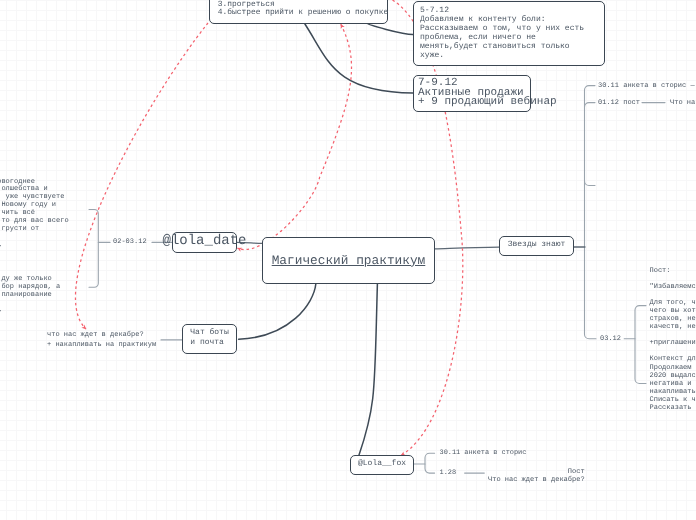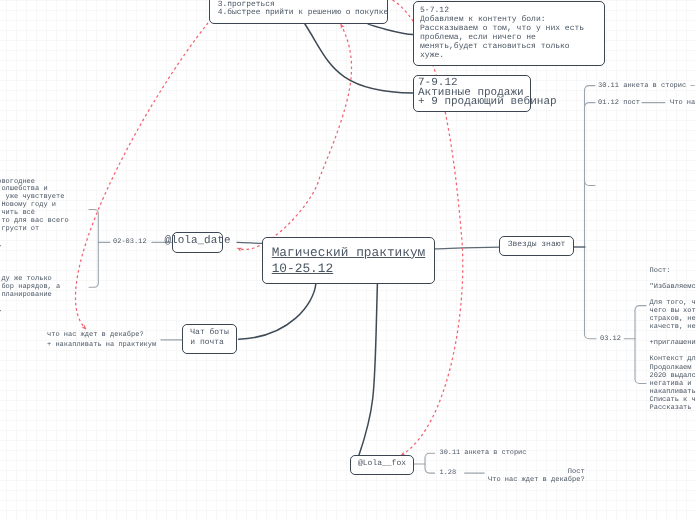--- a/index.html
+++ b/index.html
@@ -81,22 +81,22 @@
     <g fill="none" stroke="#f4626e" stroke-width="1.25" stroke-dasharray="2.6 2.9" stroke-linecap="butt">
       <path d="M208,23 C146,100 42,287.3 86,329" marker-end="url(#ah)"></path>
       <path d="M340.8,24.2 C360.9,64.1 352.1,99 319.6,177.4 C313.4,205 261.4,259.4 237.5,248" marker-start="url(#ah)" marker-end="url(#ah)"></path>
       <path d="M392.5,0 C438.9,28.8 454.2,148.7 461.5,235.4 C467.9,301.1 451.1,425.1 401,455.5" marker-end="url(#ah)"></path>
     </g>
   </svg>
 
 <div class="node" style="left: 209px; top: -18px; width: 179px; height: 41.5px; font-size: 7.9px; line-height: 8.15px; padding-left: 7.8px;"><div style="position: relative; top: 6px; white-space: pre;"><span class="ln">3.прогреться</span><span class="ln">4.быстрее прийти к решению о покупке</span></div></div>
     <div class="node" style="left: 413px; top: 1px; width: 192px; height: 65px; font-size: 8.05px; line-height: 8.95px; padding-left: 6px;"><div style="position: relative; top: 0.3px; white-space: pre;"><span class="ln">5-7.12</span><span class="ln">Добавляем к контенту боли:</span><span class="ln">Рассказываем о том, что у них есть</span><span class="ln">проблема, если ничего не</span><span class="ln">менять,будет становиться только</span><span class="ln">хуже.</span></div></div>
     <div class="node" style="left: 413px; top: 75px; width: 118px; height: 37px; font-size: 11px; line-height: 9.4px; padding-left: 4px;"><div style="position: relative; top: 0px; white-space: pre;"><span class="ln">7-9.12</span><span class="ln">Активные продажи</span><span class="ln">+ 9 продающий вебинар</span></div></div>
-    <div class="node" style="left: 262px; top: 237px; width: 173px; height: 47px; font-size: 12.8px; line-height: 15.6px; padding-left: 8.7px;"><div style="position: relative; top: 0px; white-space: pre; text-decoration: underline;"><span class="ln">Магический практикум</span><span class="ln">10-25.12</span></div></div>
-    <div class="node" style="left: 172px; top: 232px; width: 51px; height: 21px; font-size: 11px; line-height: 10px; align-items: center;"><div style="position: relative; top: -1.5px; white-space: pre;"><span class="ln">@lola_date</span></div></div>
+    <div class="node" style="left: 262px; top: 237px; width: 173px; height: 47px; font-size: 12.8px; line-height: 15.6px; padding-left: 8.7px;"><div style="position: relative; top: 0px; white-space: pre; text-decoration: underline;"><span class="ln">Магический практикум</span></div></div>
+    <div class="node" style="left: 172px; top: 232px; width: 65px; height: 21px; font-size: 14px; line-height: 10px; align-items: center;"><div style="position: relative; top: -1.5px; white-space: pre;"><span class="ln">@lola_date</span></div></div>
     <div class="node" style="left: 499px; top: 236px; width: 75px; height: 20px; font-size: 8px; line-height: 10px; align-items: center;"><div style="position: relative; top: -1.5px; white-space: pre;"><span class="ln">Звезды знают</span></div></div>
     <div class="node" style="left: 182px; top: 324px; width: 55px; height: 30px; font-size: 8px; line-height: 10.5px; align-items: center;"><div style="position: relative; top: -1px; white-space: pre;"><span class="ln">Чат боты</span><span class="ln">и почта</span></div></div>
     <div class="node" style="left: 350px; top: 455px; width: 64px; height: 20px; font-size: 8px; line-height: 10px; align-items: center;"><div style="position: relative; top: -1.5px; white-space: pre;"><span class="ln">@Lola__fox</span></div></div>
     <div class="txt" style="left: -7px; top: 178.6px; font-size: 7px; line-height: 7.88px; text-align: left;"><span class="ln">новогоднее</span><span class="ln">  олшебства и</span><span class="ln">   уже чувствуете</span><span class="ln">  Новому году и</span><span class="ln">  чить всё</span><span class="ln">  то для вас всего</span><span class="ln">  грусти от</span></div>
     <div class="txt" style="left: -1.6px; top: 241.8px; font-size: 7px; line-height: 7.88px; text-align: left;"><span class="ln">,</span></div>
     <div class="txt" style="left: -7px; top: 275.3px; font-size: 7px; line-height: 8.1px; text-align: left;"><span class="ln">  ду же только</span><span class="ln">  бор нарядов, а</span><span class="ln">  планирование</span></div>
     <div class="txt" style="left: -1.6px; top: 306.6px; font-size: 7px; line-height: 7.88px; text-align: left;"><span class="ln">,</span></div>
     <div class="txt" style="left: 113px; top: 238px; font-size: 7px; line-height: 8px; text-align: left;"><span class="ln">02-03.12</span></div>
     <div class="txt" style="left: 47px; top: 330px; font-size: 7px; line-height: 10px; text-align: left;"><span class="ln">что нас ждет в декабре?</span><span class="ln">+ накапливать на практикум</span></div>
     <div class="txt" style="left: 598px; top: 81.5px; font-size: 7px; line-height: 8px; text-align: left;"><span class="ln">30.11 анкета в сторис —</span></div>

